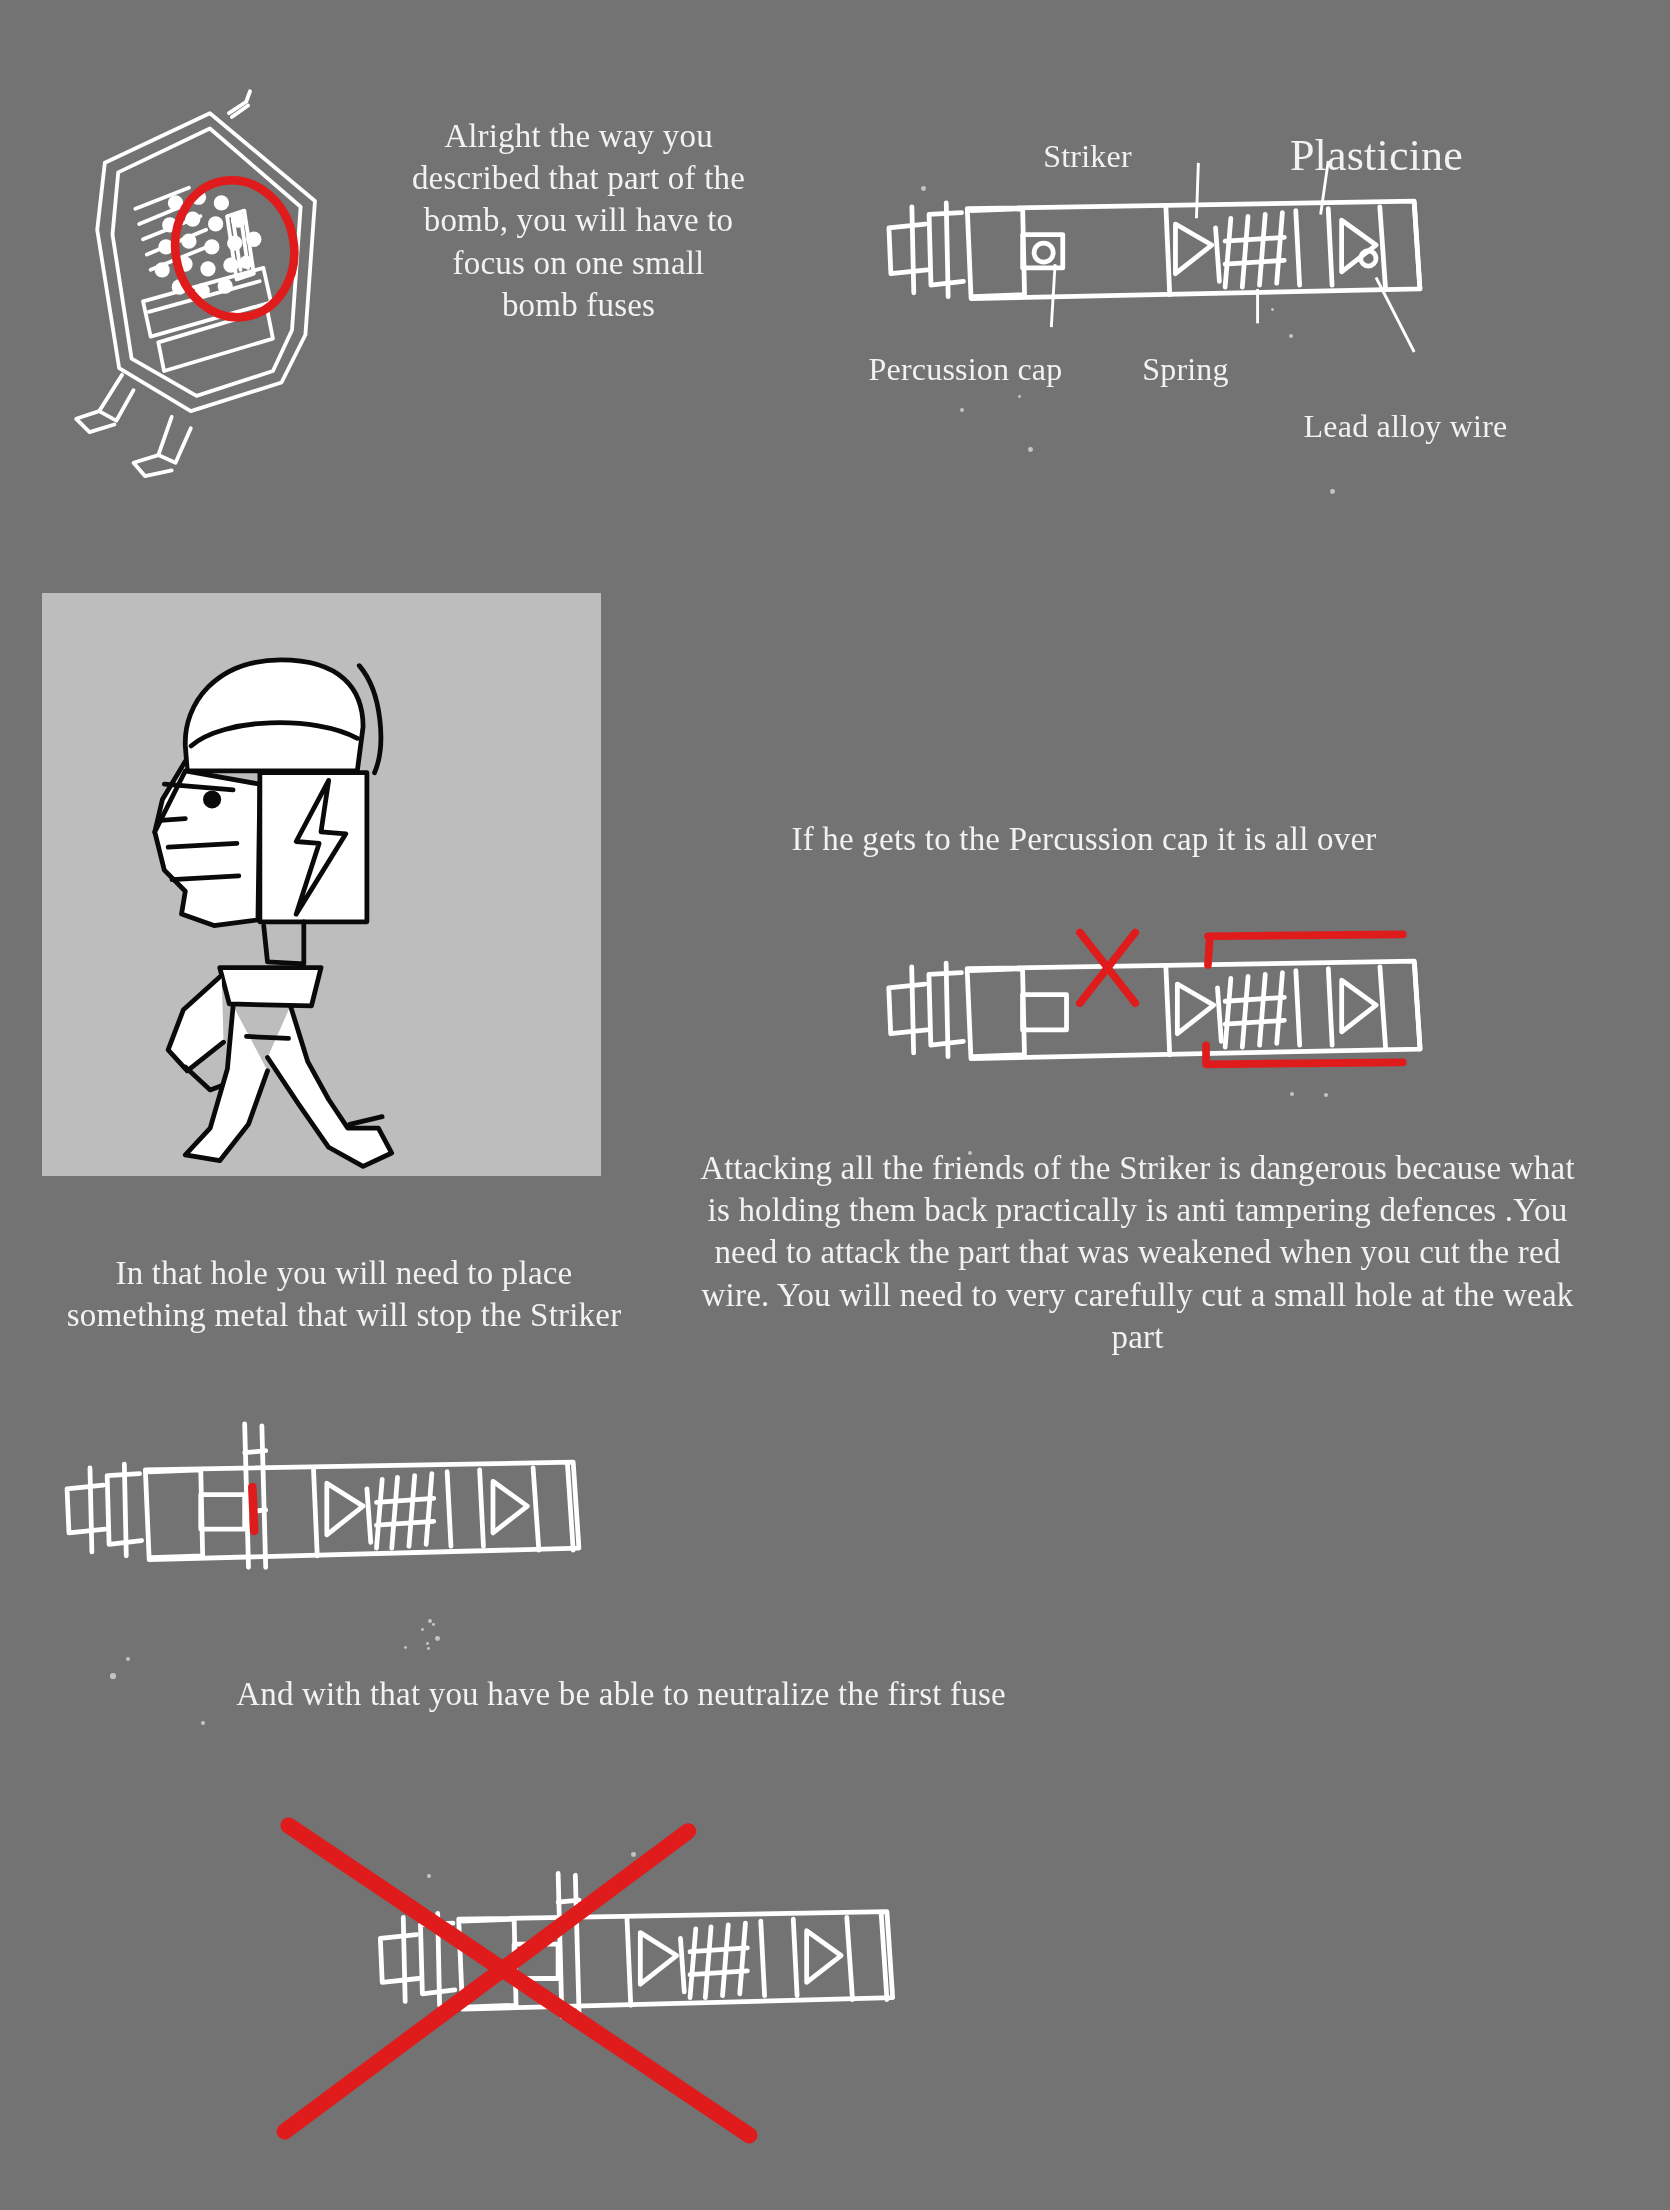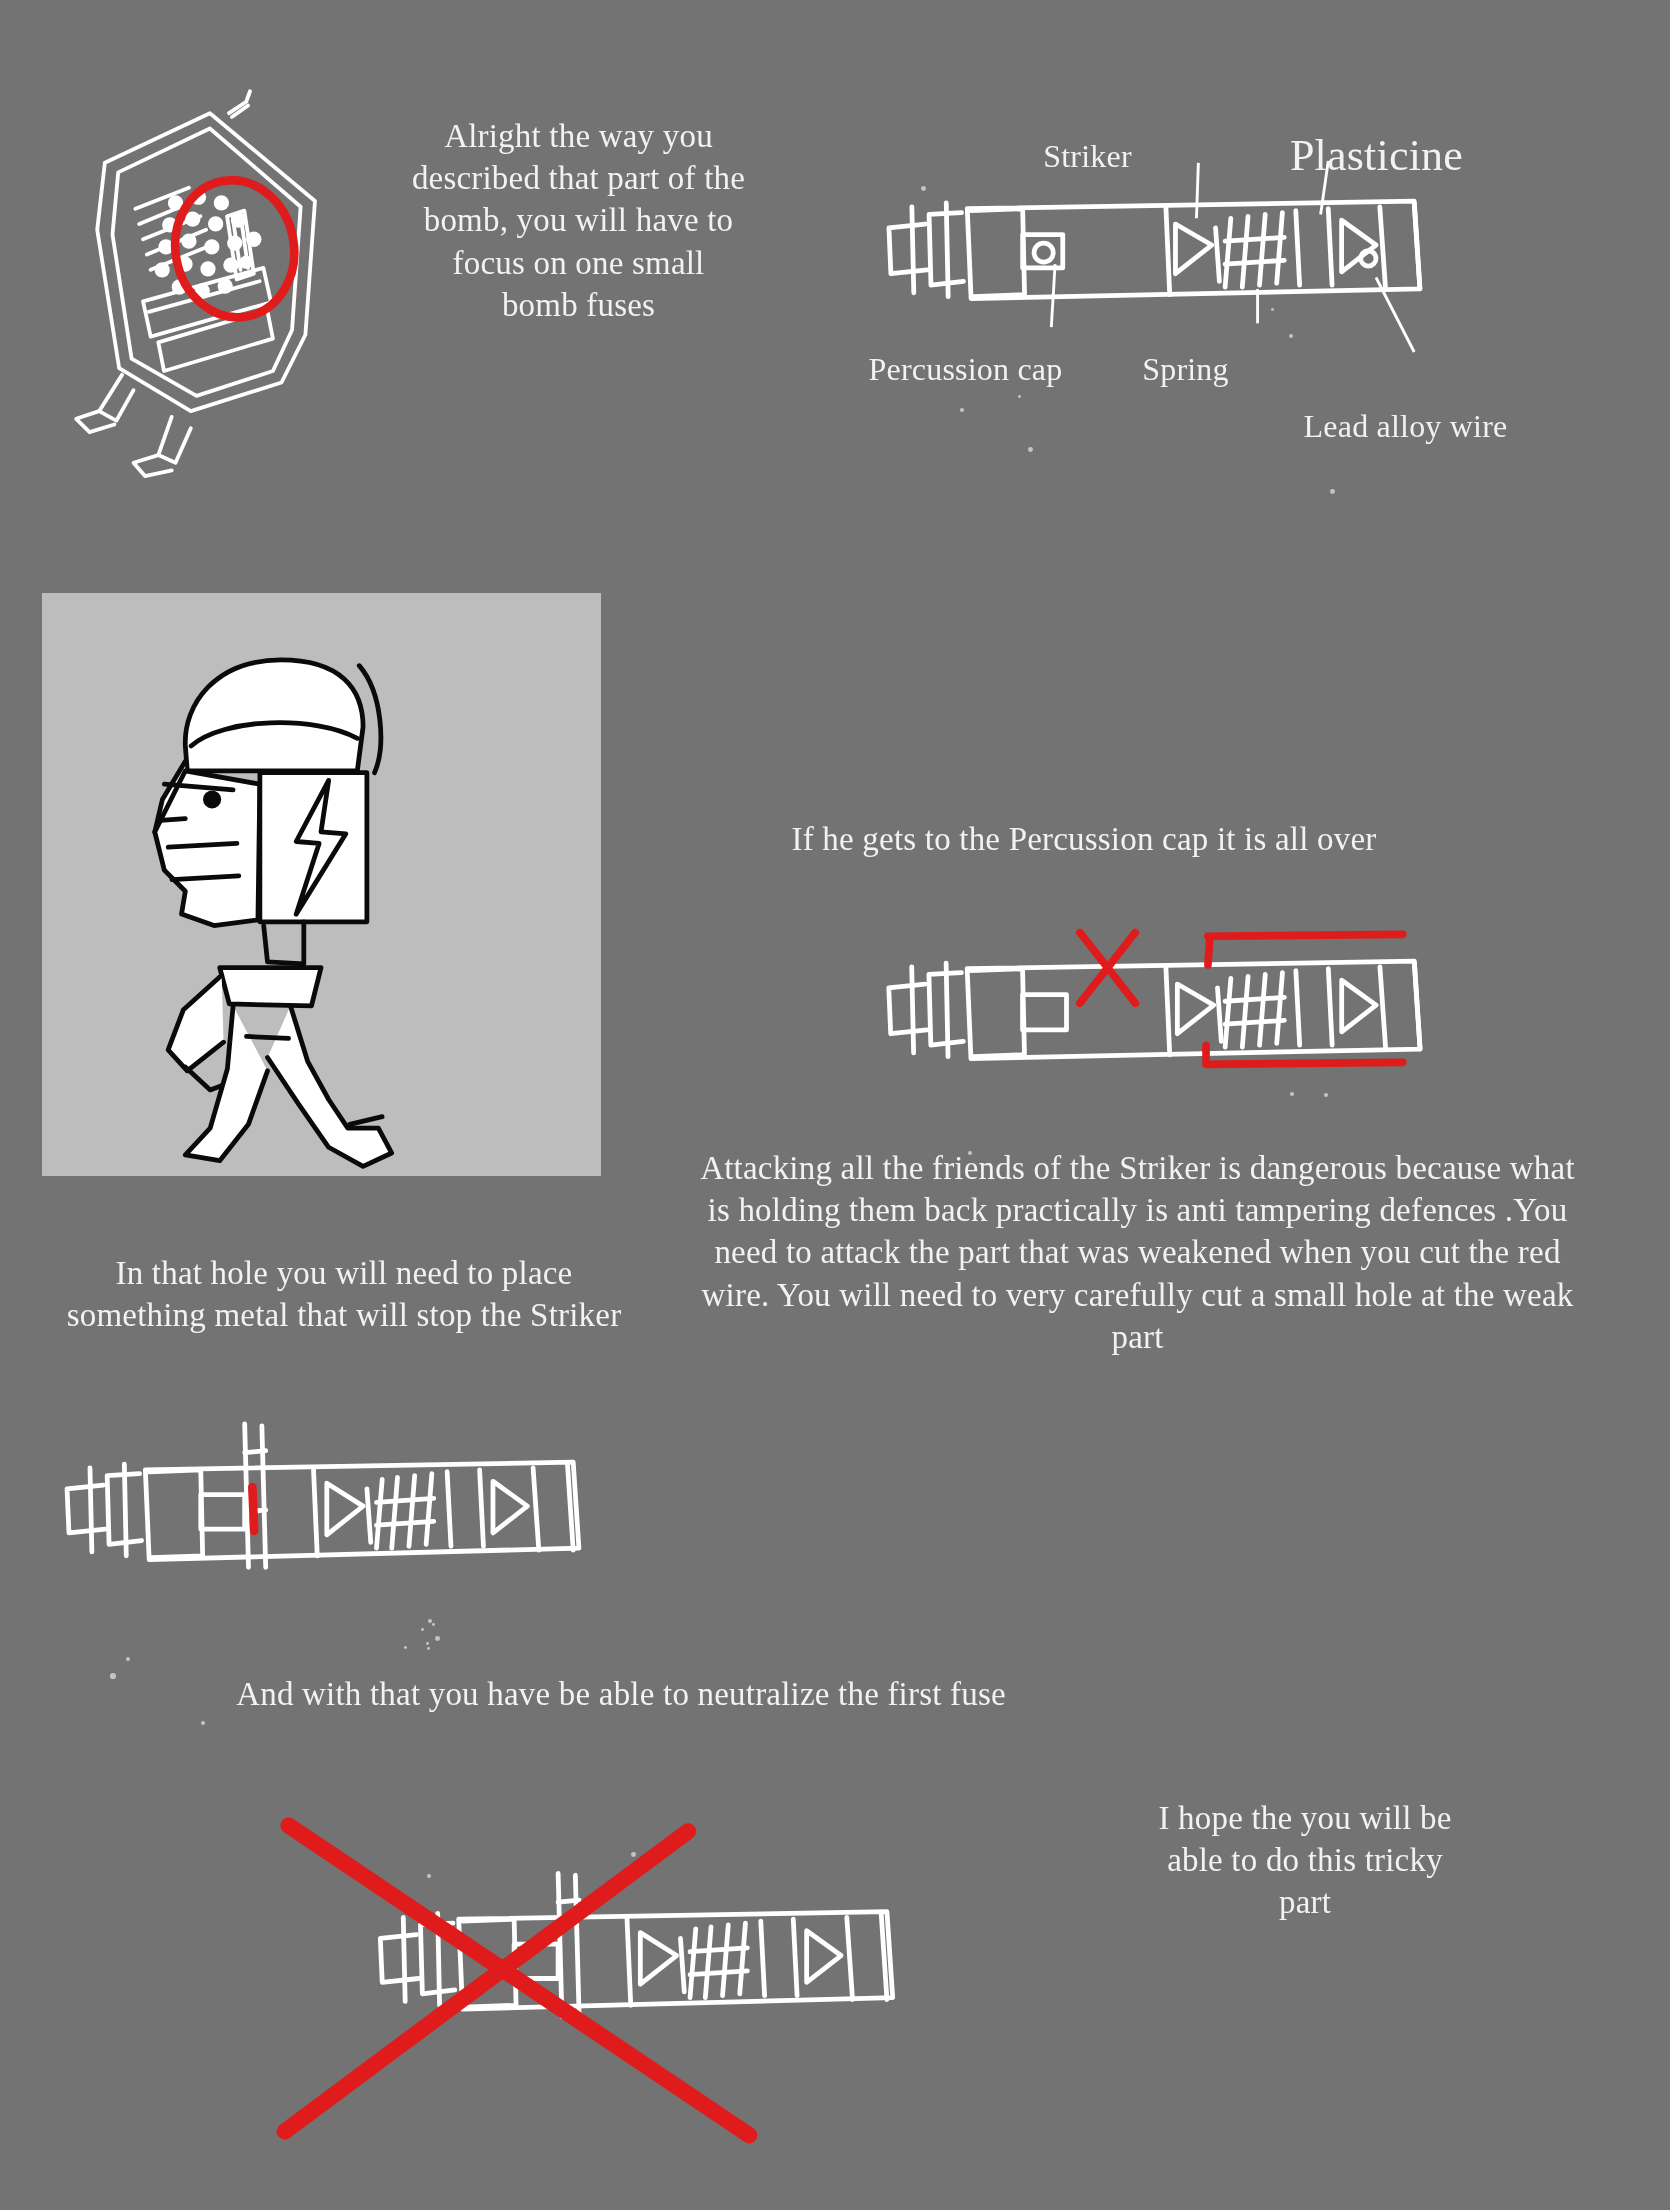--- a/index.html
+++ b/index.html
@@ -282,21 +282,20 @@
         <path d="M456 60 L492 86 L456 114 Z"></path>
         <path d="M498 46 L504 132"></path>
         <path d="M534 42 L540 132"></path>
       </g>
 
       <path d="M204 66 L206 112" stroke="#e01b1b" stroke-width="9" stroke-linecap="round" fill="none"></path>
     </svg>
   </div>
 
   <div class="txt" id="text-neutralize">And with that you have be able to neutralize the first fuse</div>
-  <div class="txt" id="text-hope">I hope the you will be able to do this tricky part</div>
 
   <div class="sketch" style="left:363px;top:1816px;width:612px;height:325px;">
     <svg width="612" height="325" viewBox="0 0 640 340">
       <g fill="none" stroke="#ffffff" stroke-width="5" stroke-linecap="round" stroke-linejoin="round">
         <path d="M18 128 L56 124 M18 128 L20 174 M20 174 L58 170"></path>
         <path d="M42 106 L44 194"></path>
         <path d="M60 114 L62 186 M60 114 L94 112 M62 186 L96 182"></path>
         <path d="M78 102 L80 198"></path>
         <path d="M100 108 L548 100 L554 190 L104 202 Z"></path>
         <path d="M104 110 L158 108 L160 198 L106 200"></path>

